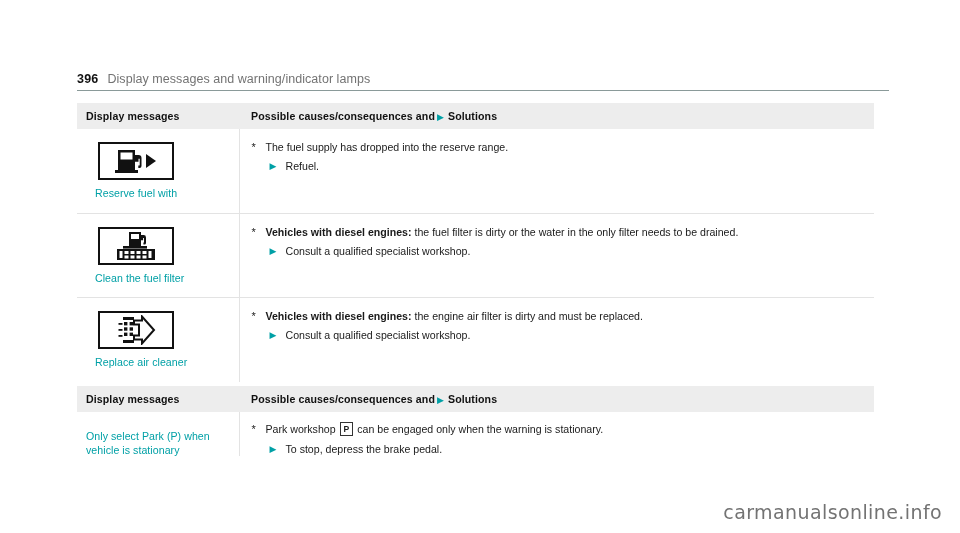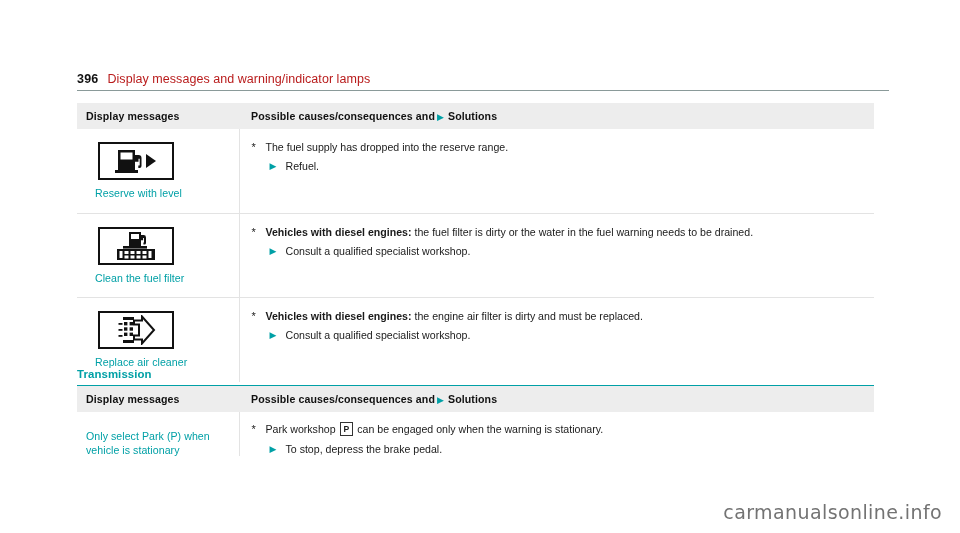--- a/index.html
+++ b/index.html
@@ -26,21 +26,21 @@
   }
   .page-num{
     font-size:12.5px;
     font-weight:bold;
     color:#111;
     letter-spacing:0.2px;
   }
   .page-title{
     font-size:12.5px;
     font-weight:400;
-    color:#b91c1c;
+    color:#737373;
     letter-spacing:0.05px;
   }
 
   
   .tbl{
     position:absolute;
     left:68px;
     width:797px;
     border-collapse:collapse;
     table-layout:fixed;
@@ -211,21 +211,21 @@
 
             <rect x="7" y="3" width="17" height="20" fill="#111"></rect>
             <rect x="9.5" y="5.5" width="12" height="7" fill="#fff"></rect>
             <rect x="4" y="23" width="23" height="3" fill="#111"></rect>
 
             <path d="M24 8 h3.5 a3 3 0 0 1 3 3 v8 a2 2 0 0 1 -2 2 h-1.2 v-2.4 h0.7 a0.7 0.7 0 0 0 0.7 -0.7 v-6.2 h-1.2 v3 h-3.5 z" fill="#111"></path>
 
             <path d="M35 7 L45 14 L35 21 Z" fill="#111"></path>
           </svg>
         </div>
-        <div class="msg-label">Reserve with level</div>
+        <div class="msg-label">Reserve fuel with</div>
       </td>
       <td class="c-right">
         <div class="cause">
           <span class="ast">*</span>
           <span class="cause-txt">The fuel supply has dropped into the reserve range.</span>
         </div>
         <div class="solution">
           <span class="tri">▶</span>
           <span>Refuel.</span>
         </div>
@@ -254,21 +254,21 @@
             <rect x="32.5" y="24.5" width="4" height="3" fill="#fff"></rect>
             <rect x="38.5" y="20" width="3" height="7" fill="#fff"></rect>
           </svg>
         </div>
         <div class="msg-label">Clean the fuel filter</div>
       </td>
       <td class="c-right">
         <div class="cause">
           <span class="ast">*</span>
           <span class="cause-txt"><b>Vehicles with diesel engines:</b>
-            <span>the fuel filter is dirty or the water in the fuel warning needs to be drained.</span></span>
+            <span>the fuel filter is dirty or the water in the only filter needs to be drained.</span></span>
         </div>
         <div class="solution">
           <span class="tri">▶</span>
           <span>Consult a qualified specialist workshop.</span>
         </div>
       </td>
     </tr>
 
     <tr class="no-bottom">
       <td class="c-left">
@@ -300,23 +300,20 @@
         </div>
         <div class="solution">
           <span class="tri">▶</span>
           <span>Consult a qualified specialist workshop.</span>
         </div>
       </td>
     </tr>
   </tbody>
     </table>
 
-  <div class="section-head" style="top:364px">
-    <span>Transmission</span>
-  </div>
 
   <table class="tbl" style="top:386px">
     <colgroup>
         <col class="c-left">
         <col class="c-right">
       </colgroup>
     <tbody>
         <tr class="thead-row">
       <th class="c-left">Display messages</th>
       <th class="c-right"><span>Possible causes/consequences and</span><span class="tri-head">▶</span><span>Solutions</span></th>

